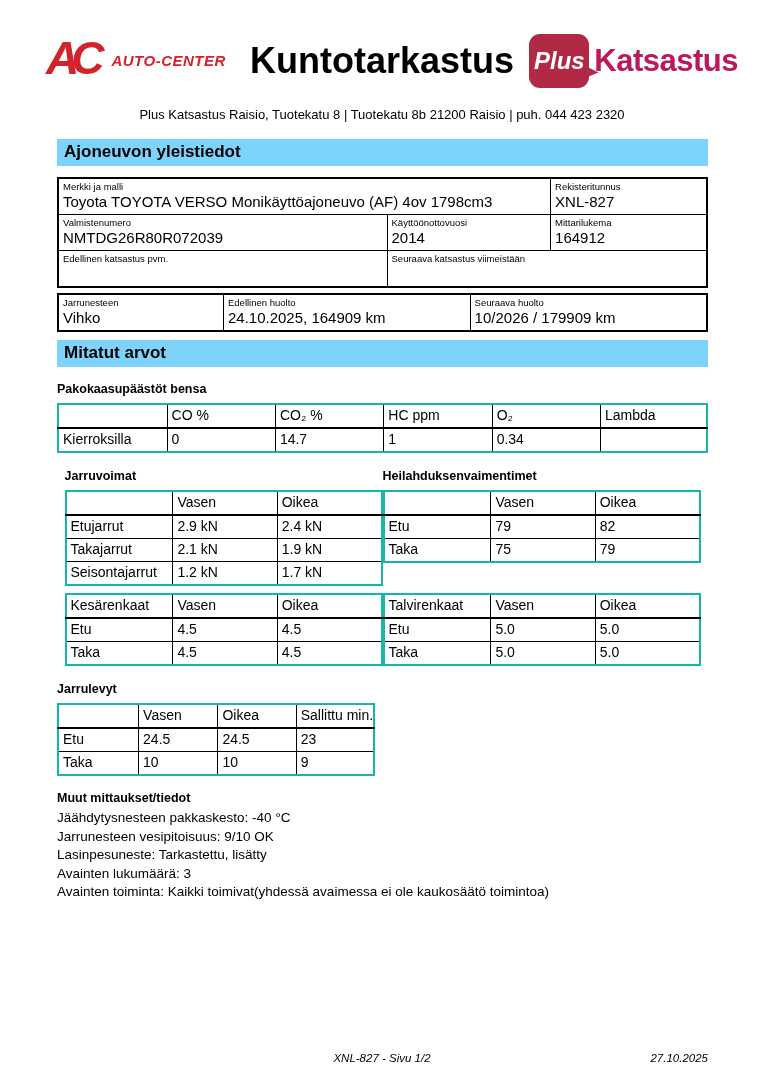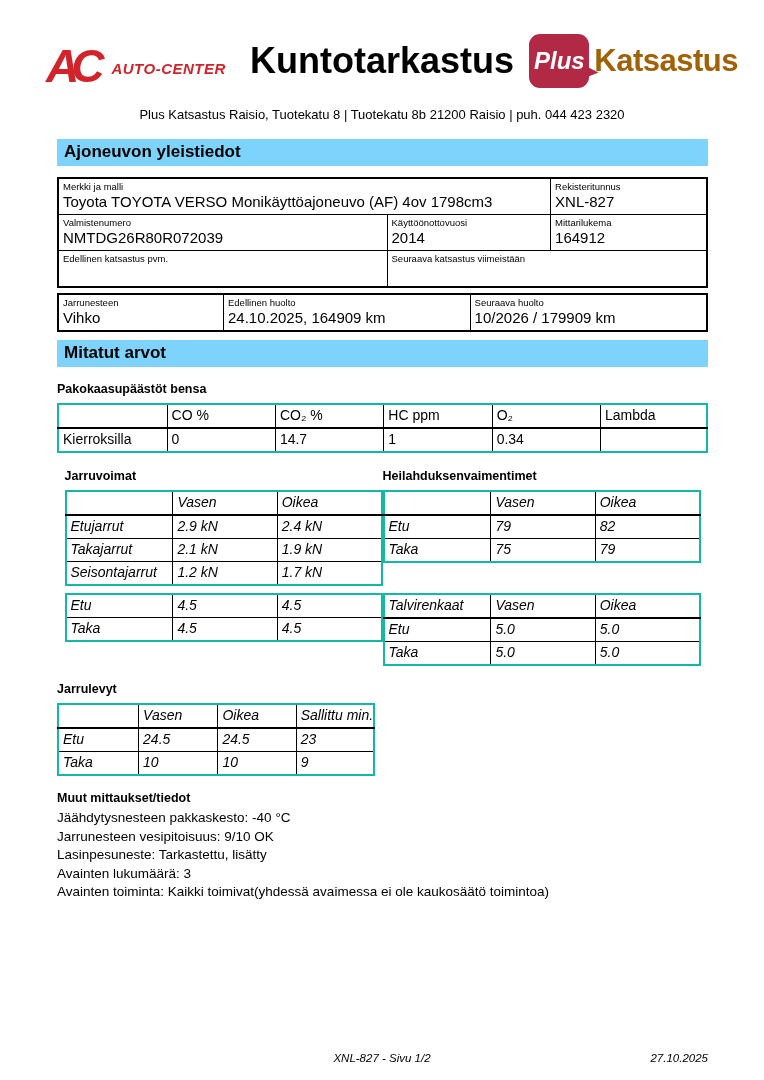--- a/index.html
+++ b/index.html
@@ -10,21 +10,21 @@
     margin: 0 auto;
     background: #ffffff;
     font-family: "Liberation Sans", sans-serif;
     color: #000;
     overflow: hidden;
   }
 
   
   .hdr { position: relative; height: 64px; margin-top: 34px; }
   .logo-ac {
-    position: absolute; left: 46px; top: 8px;
+    position: absolute; left: 46px; top: 0;
     display: flex; align-items: center; gap: 7px;
     color: #d2232a;
   }
   .ac-mono {
     font-size: 46px; font-weight: bold; font-style: italic;
     letter-spacing: -8px; line-height: 48px; padding-right: 8px;
   }
   .ac-name {
     font-size: 15px; font-weight: bold; font-style: italic;
     letter-spacing: 0.5px; padding-top: 4px;
@@ -45,21 +45,21 @@
     color: #fff; font-size: 24px; font-weight: bold; font-style: italic;
   }
   .plus-badge::after {
     content: ""; position: absolute; right: -9px; bottom: 7px;
     width: 0; height: 0;
     border-left: 15px solid #b22945;
     border-top: 4px solid transparent;
     border-bottom: 10px solid transparent;
     transform: rotate(12deg);
   }
-  .plus-name { font-size: 31px; font-weight: bold; color: #a16207; letter-spacing: -0.5px; }
+  .plus-name { font-size: 31px; font-weight: bold; color: #be185d; letter-spacing: -0.5px; }
 
   .address { margin-top: 9px; text-align: center; font-size: 13px; }
 
   
   .bar {
     margin: 0 56px 0 57px; background: #7dd3fc;
     font-size: 17px; font-weight: bold;
     padding: 3px 0 4px 7px;
   }
   .bar-general { margin-top: 17px; }
@@ -81,21 +81,21 @@
   .m-block { margin: 0 56px 0 57px; }
   .m-emis { margin-top: 15px; }
   .meas { border: 2px solid #14b8a6; margin-top: 7px; }
   .meas td {
     border: 1px solid #000; font-size: 14px; line-height: 17px;
     padding: 2px 4px 3px 4px; text-align: left; vertical-align: top;
     height: 23px; overflow: hidden; white-space: nowrap;
   }
   .meas tr.head td { border-bottom: 2px solid #000; }
   .w-full { width: 651px; }
-  .w-half { width: 318px; font-style: italic; }
+  .w-half { width: 318px; }
   .pair { display: flex; justify-content: center; margin: 0 56px 0 57px; }
   .pair .col { width: 318px; }
   .mt-sect { margin-top: 16px; }
 
   
   .other { margin: 15px 56px 0 57px; }
   .other .lines { margin-top: 4px; }
   .other .line { font-size: 13.5px; line-height: 18.5px; }
 
   
@@ -292,20 +292,25 @@
 
   <div class="pair">
     <div class="col" style="margin-top:7px">
       <table class="meas w-half" style="margin-top:0">
         <colgroup>
             <col style="width:34%">
             <col style="width:33%">
             <col style="width:33%">
           </colgroup>
         <tbody>
+            <tr class="head">
+          <td>Kesärenkaat</td>
+          <td>Vasen</td>
+          <td>Oikea</td>
+        </tr>
         <tr>
           <td>Etu</td>
           <td>4.5</td>
           <td>4.5</td>
         </tr>
         <tr>
           <td>Taka</td>
           <td>4.5</td>
           <td>4.5</td>
         </tr>

